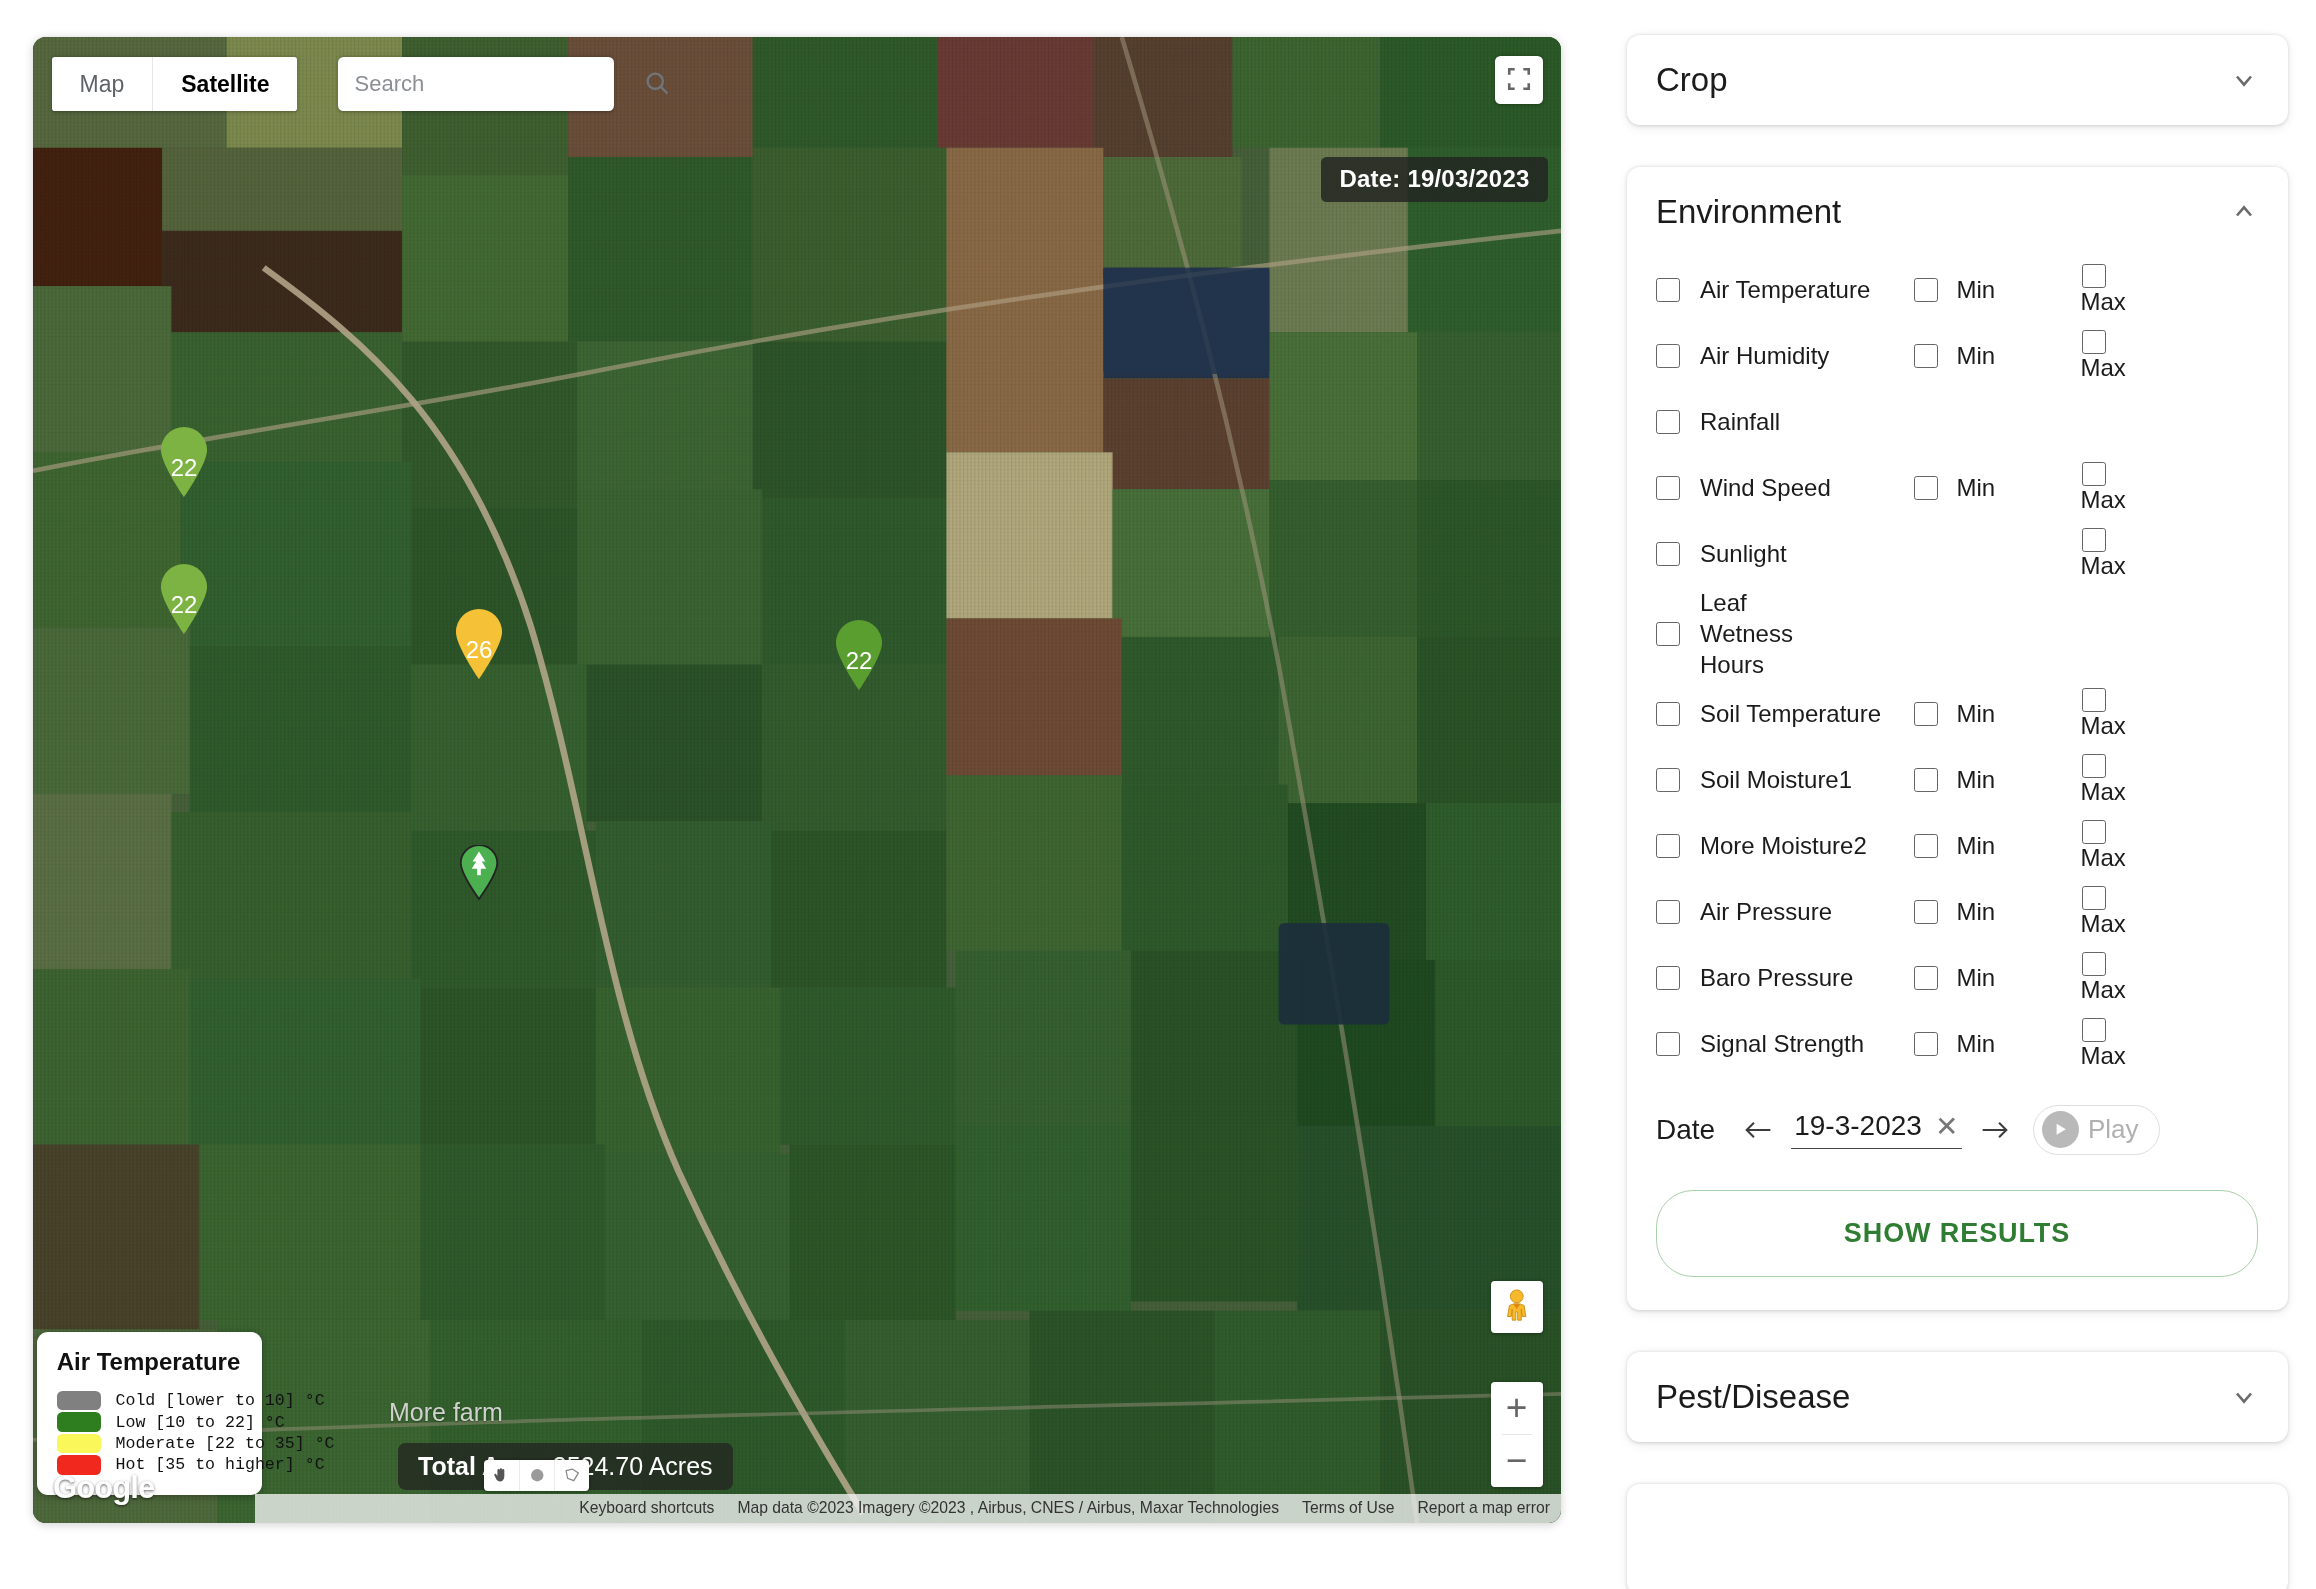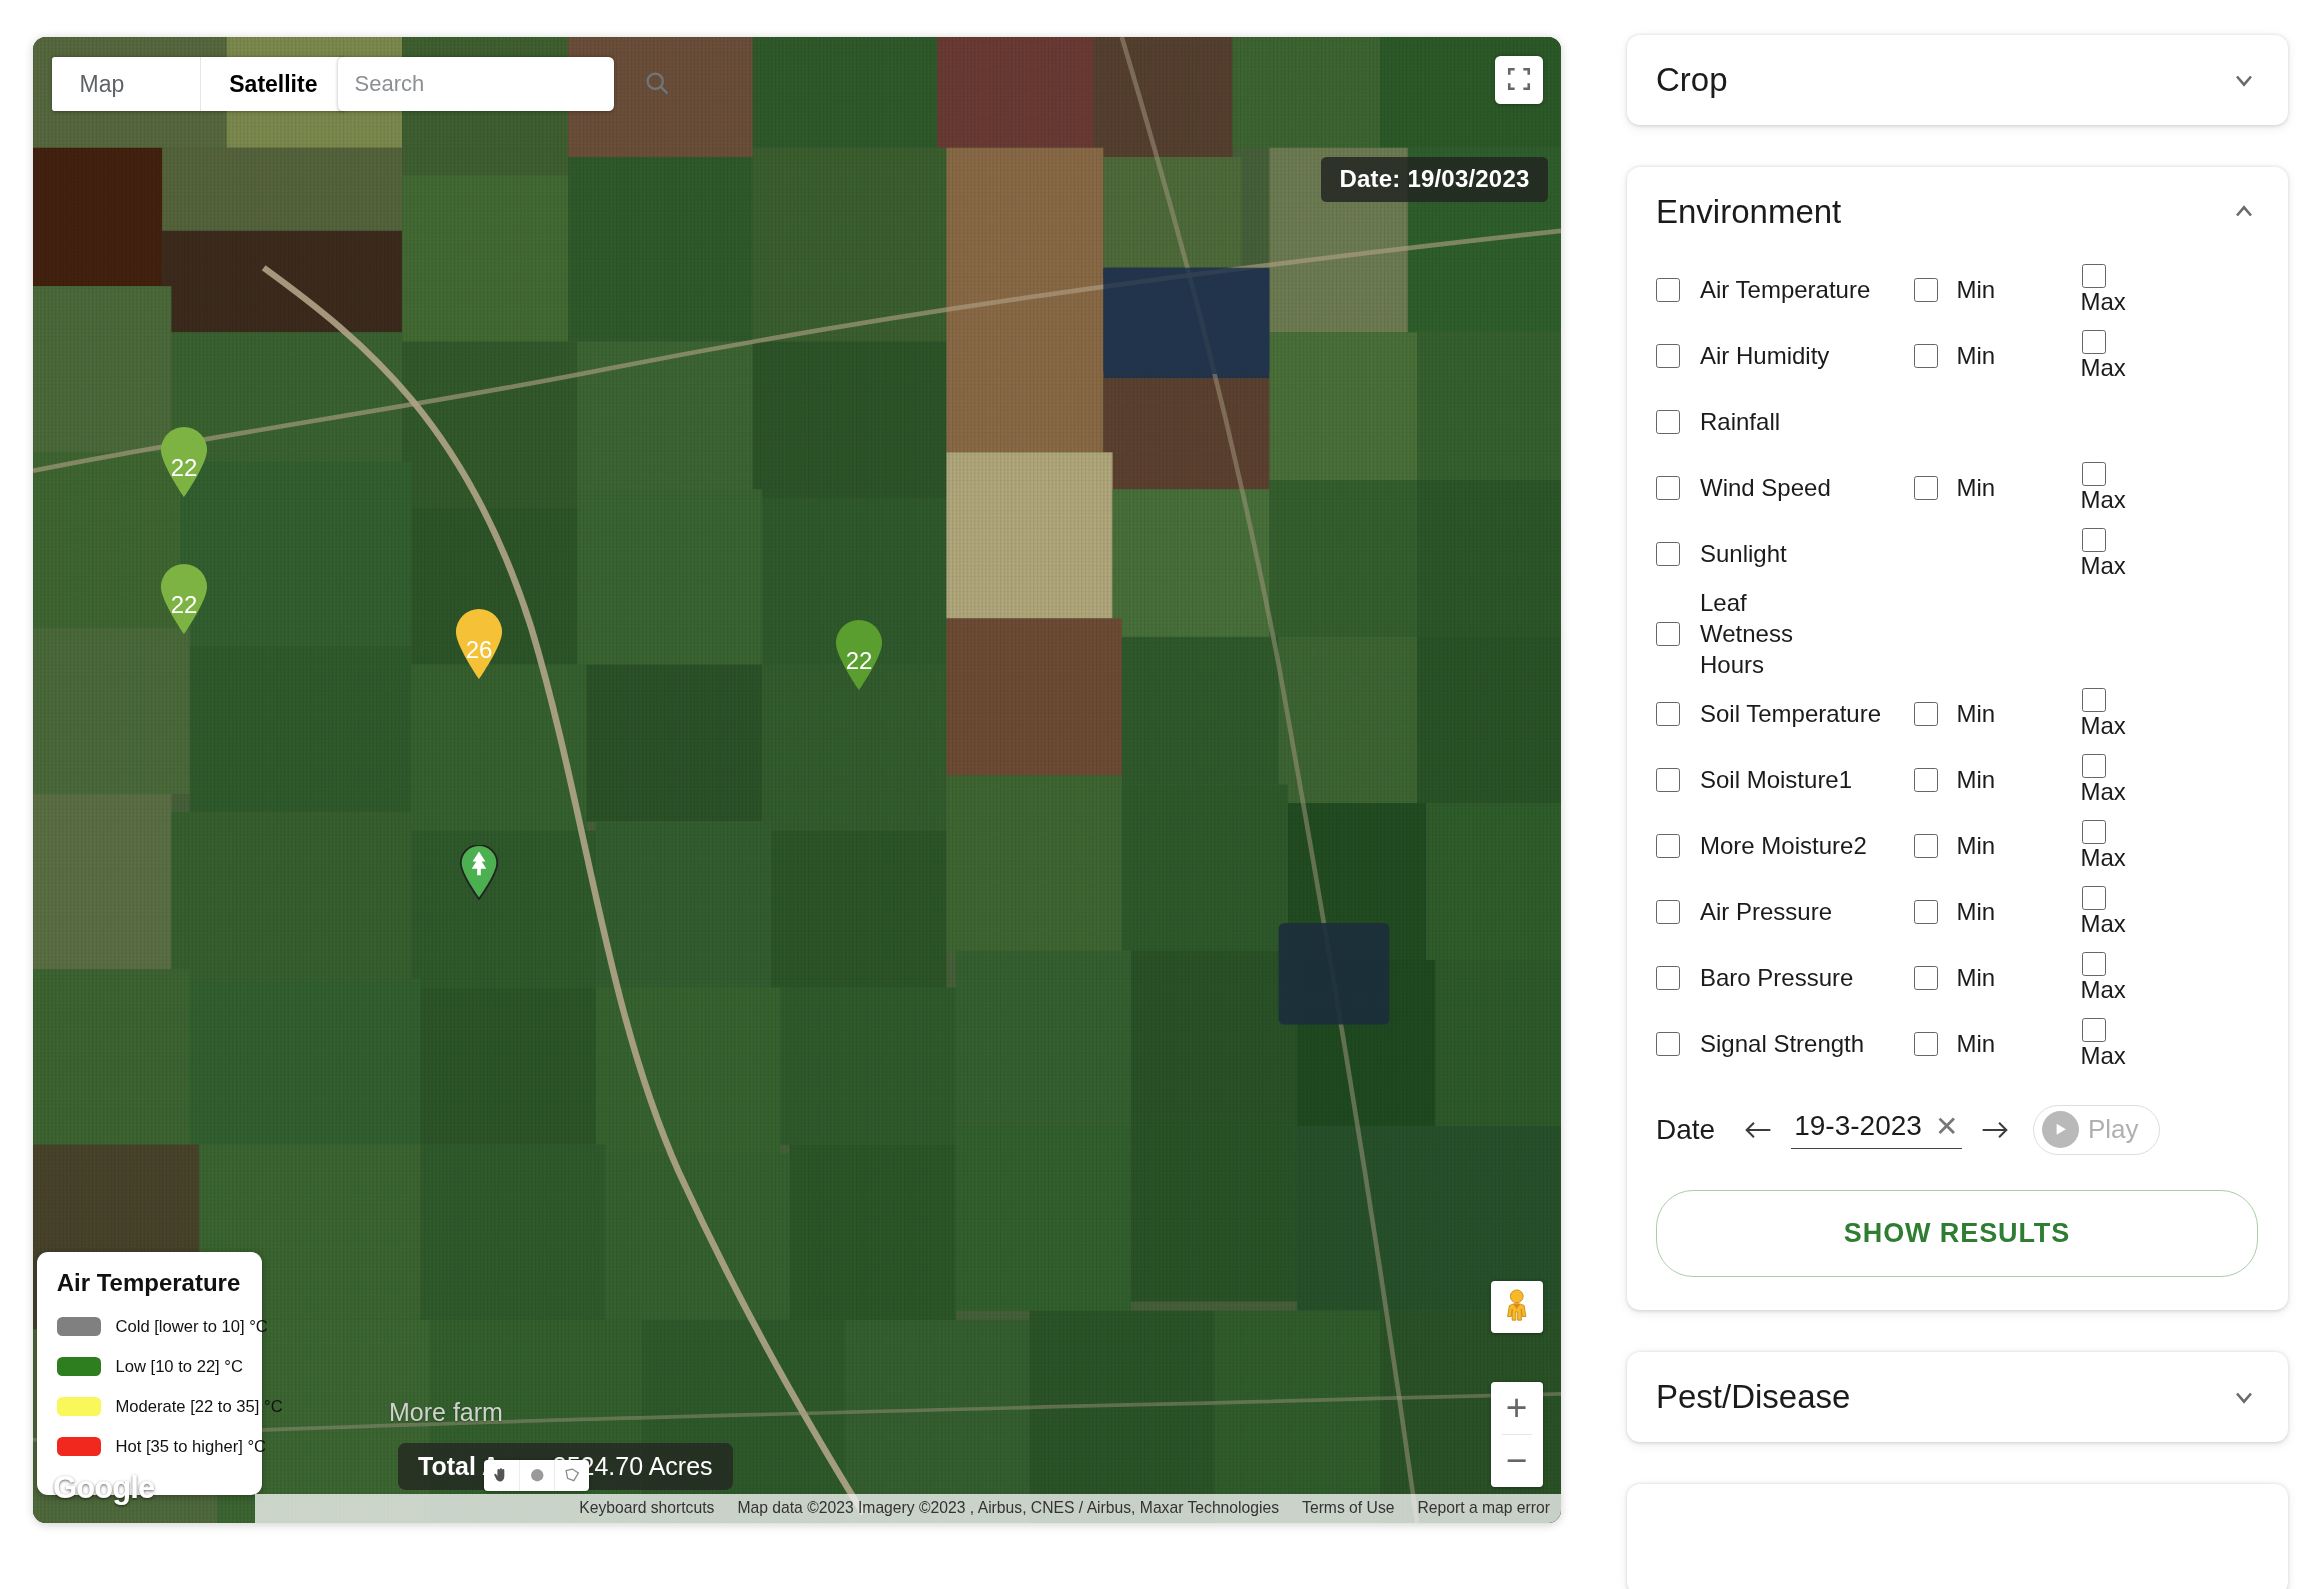--- a/index.html
+++ b/index.html
@@ -19,21 +19,20 @@
     box-shadow: 0 1.8px 9.2px rgba(0,0,0,.18);
   }
   .map-canvas { position: absolute; inset: 0; background: #3f5a36; }
   .map-canvas svg { display: block; width: 100%; height: 100%; }
 
   .maptype {
     position: absolute; left: 18.5px; top: 20px; z-index: 8;
     display: flex; background: #fff; border-radius: 2.8px;
     box-shadow: 0 0.9px 3.7px rgba(0,0,0,.3); overflow: hidden;
     height: 54px;
-    gap: 48px;
   }
   .maptype div {
     display: flex; align-items: center; justify-content: center;
     padding: 0 28px; font-size: 23px; color: #5f6368; cursor: pointer;
   }
   .maptype div.active { color: #000; font-weight: bold; }
   .maptype div + div { border-left: 0.9px solid #e6e6e6; }
 
   .searchbox {
     position: absolute; left: 305px; top: 20px; z-index: 8;
@@ -77,21 +76,21 @@
     padding: 9.2px 20px; border-radius: 7.4px; white-space: nowrap;
   }
   .area-chip b { font-weight: bold; }
 
   .legend {
     position: absolute; z-index: 8; left: 3.7px; bottom: 28px;
     background: #fff; border-radius: 11px; padding: 16.6px 20px 18.5px 20px;
     box-shadow: 0 1.8px 7.4px rgba(0,0,0,.3); width: 225px;
   }
   .legend h4 { font-size: 24px; margin-bottom: 14.8px; color: #111; }
-  .legend-row { display: flex; align-items: center; margin: 20px 0; }
+  .legend-row { display: flex; align-items: center; margin: 2px 0; font-family: Liberation Mono, monospace; }
   .legend-sw { width: 44px; height: 19.4px; border-radius: 5.5px; margin-right: 14.8px; flex: none; }
   .legend-txt { font-size: 16.6px; color: #111; white-space: nowrap; }
 
   .pegman {
     position: absolute; z-index: 8; right: 18.5px; bottom: 190px;
     width: 52px; height: 52px; background: #fff; border-radius: 3.7px;
     box-shadow: 0 0.9px 3.7px rgba(0,0,0,.35);
     display: flex; align-items: center; justify-content: center; cursor: pointer;
   }
   .zoomctl {

